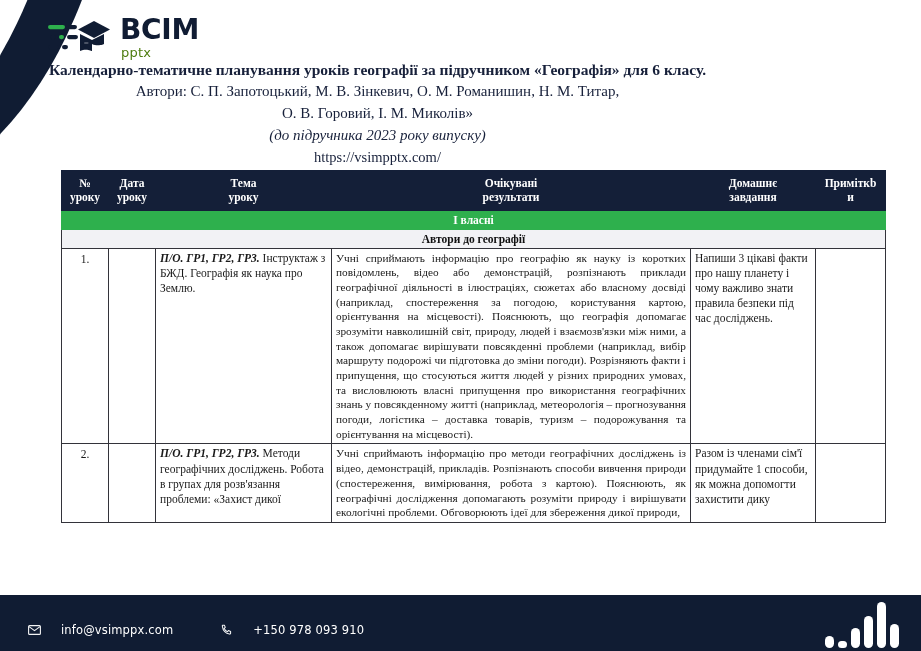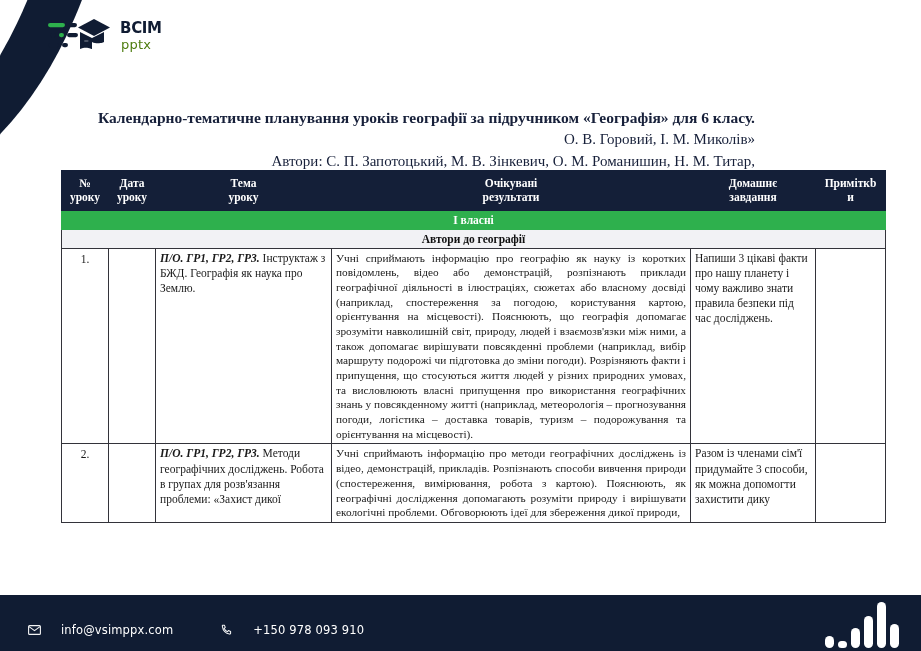--- a/index.html
+++ b/index.html
@@ -107,43 +107,42 @@
     gap: 8px;
   }
   .logo-mark { position: relative; width: 66px; height: 40px; }
   .logo-text {
     display: flex;
     flex-direction: column;
     line-height: 1;
     font-family: "DejaVu Sans", sans-serif;
   }
   .logo-text .b1 {
-    font-size: 15px;
+    font-size: 28px;
     font-weight: 700;
     color: #101c33;
     letter-spacing: -0.3px;
   }
   .logo-text .b2 {
     font-size: 13px;
     color: #4d7c0f;
     letter-spacing: 0.2px;
     margin-top: 2px;
     margin-left: 1px;
   }
 
   
   .title-block {
     position: absolute;
     left: 0;
     top: 60px;
     width: 755px;
-    text-align: right;
+    text-align: center;
     z-index: 10;
     color: #17203a;
-    margin-top: 48px;
   }
   .title-block .t-main {
     font-size: 15.5px;
     font-weight: 700;
     line-height: 1.35;
   }
   .title-block .t-authors {
     font-size: 15px;
     line-height: 1.45;
   }
@@ -248,23 +247,24 @@
     </svg>
   </span>
   <span class="logo-text">
     <span class="b1">ВСІМ</span>
     <span class="b2">pptx</span>
   </span>
 </div>
 
 <div class="title-block">
   <div class="t-main">Календарно-тематичне планування уроків  географії за підручником «Географія» для 6 класу.</div>
+  <div class="t-authors">Автори:  С. П. Запотоцький, М. В. Зінкевич, О. М. Романишин, Н. М. Титар,</div>
   <div class="t-authors">О. В. Горовий, І. М. Миколів»</div>
-  <div class="t-authors">Автори:  С. П. Запотоцький, М. В. Зінкевич, О. М. Романишин, Н. М. Титар,</div>
   <div class="t-note">(до підручника 2023 року випуску)</div>
+  <div class="t-url">https://vsimpptx.com/</div>
 </div>
 
 <table class="ktp-table">
   <colgroup>
     <col style="width:47px">
     <col style="width:47px">
     <col style="width:176px">
     <col style="width:359px">
     <col style="width:125px">
     <col style="width:70px">
@@ -300,21 +300,21 @@
     </tr>
 
     <tr>
       <td class="c-num">2.</td>
       <td class="c-date"></td>
       <td class="c-topic">
         <span class="tb">П/О. ГР1, ГР2, ГР3.</span>
         <span>Методи географічних досліджень. Робота в групах для розв'язання проблеми: «Захист дикої</span>
       </td>
       <td class="c-res">Учні сприймають інформацію про методи географічних досліджень із відео, демонстрацій, прикладів. Розпізнають способи вивчення природи (спостереження, вимірювання, робота з картою). Пояснюють, як географічні дослідження допомагають розуміти природу і вирішувати екологічні проблеми. Обговорюють ідеї для збереження дикої природи,</td>
-      <td class="c-hw">Разом із членами сім'ї придумайте 3 способи, як можна допомогти захистити дику</td>
+      <td class="c-hw">Разом із членами сім'ї придумайте 1 способи, як можна допомогти захистити дику</td>
       <td class="c-note"></td>
     </tr>
   </tbody>
 </table>
 
 <div class="clip-bottom"></div>
 
 <div class="footer-bar"></div>
 <div class="footer-curve"></div>
 

